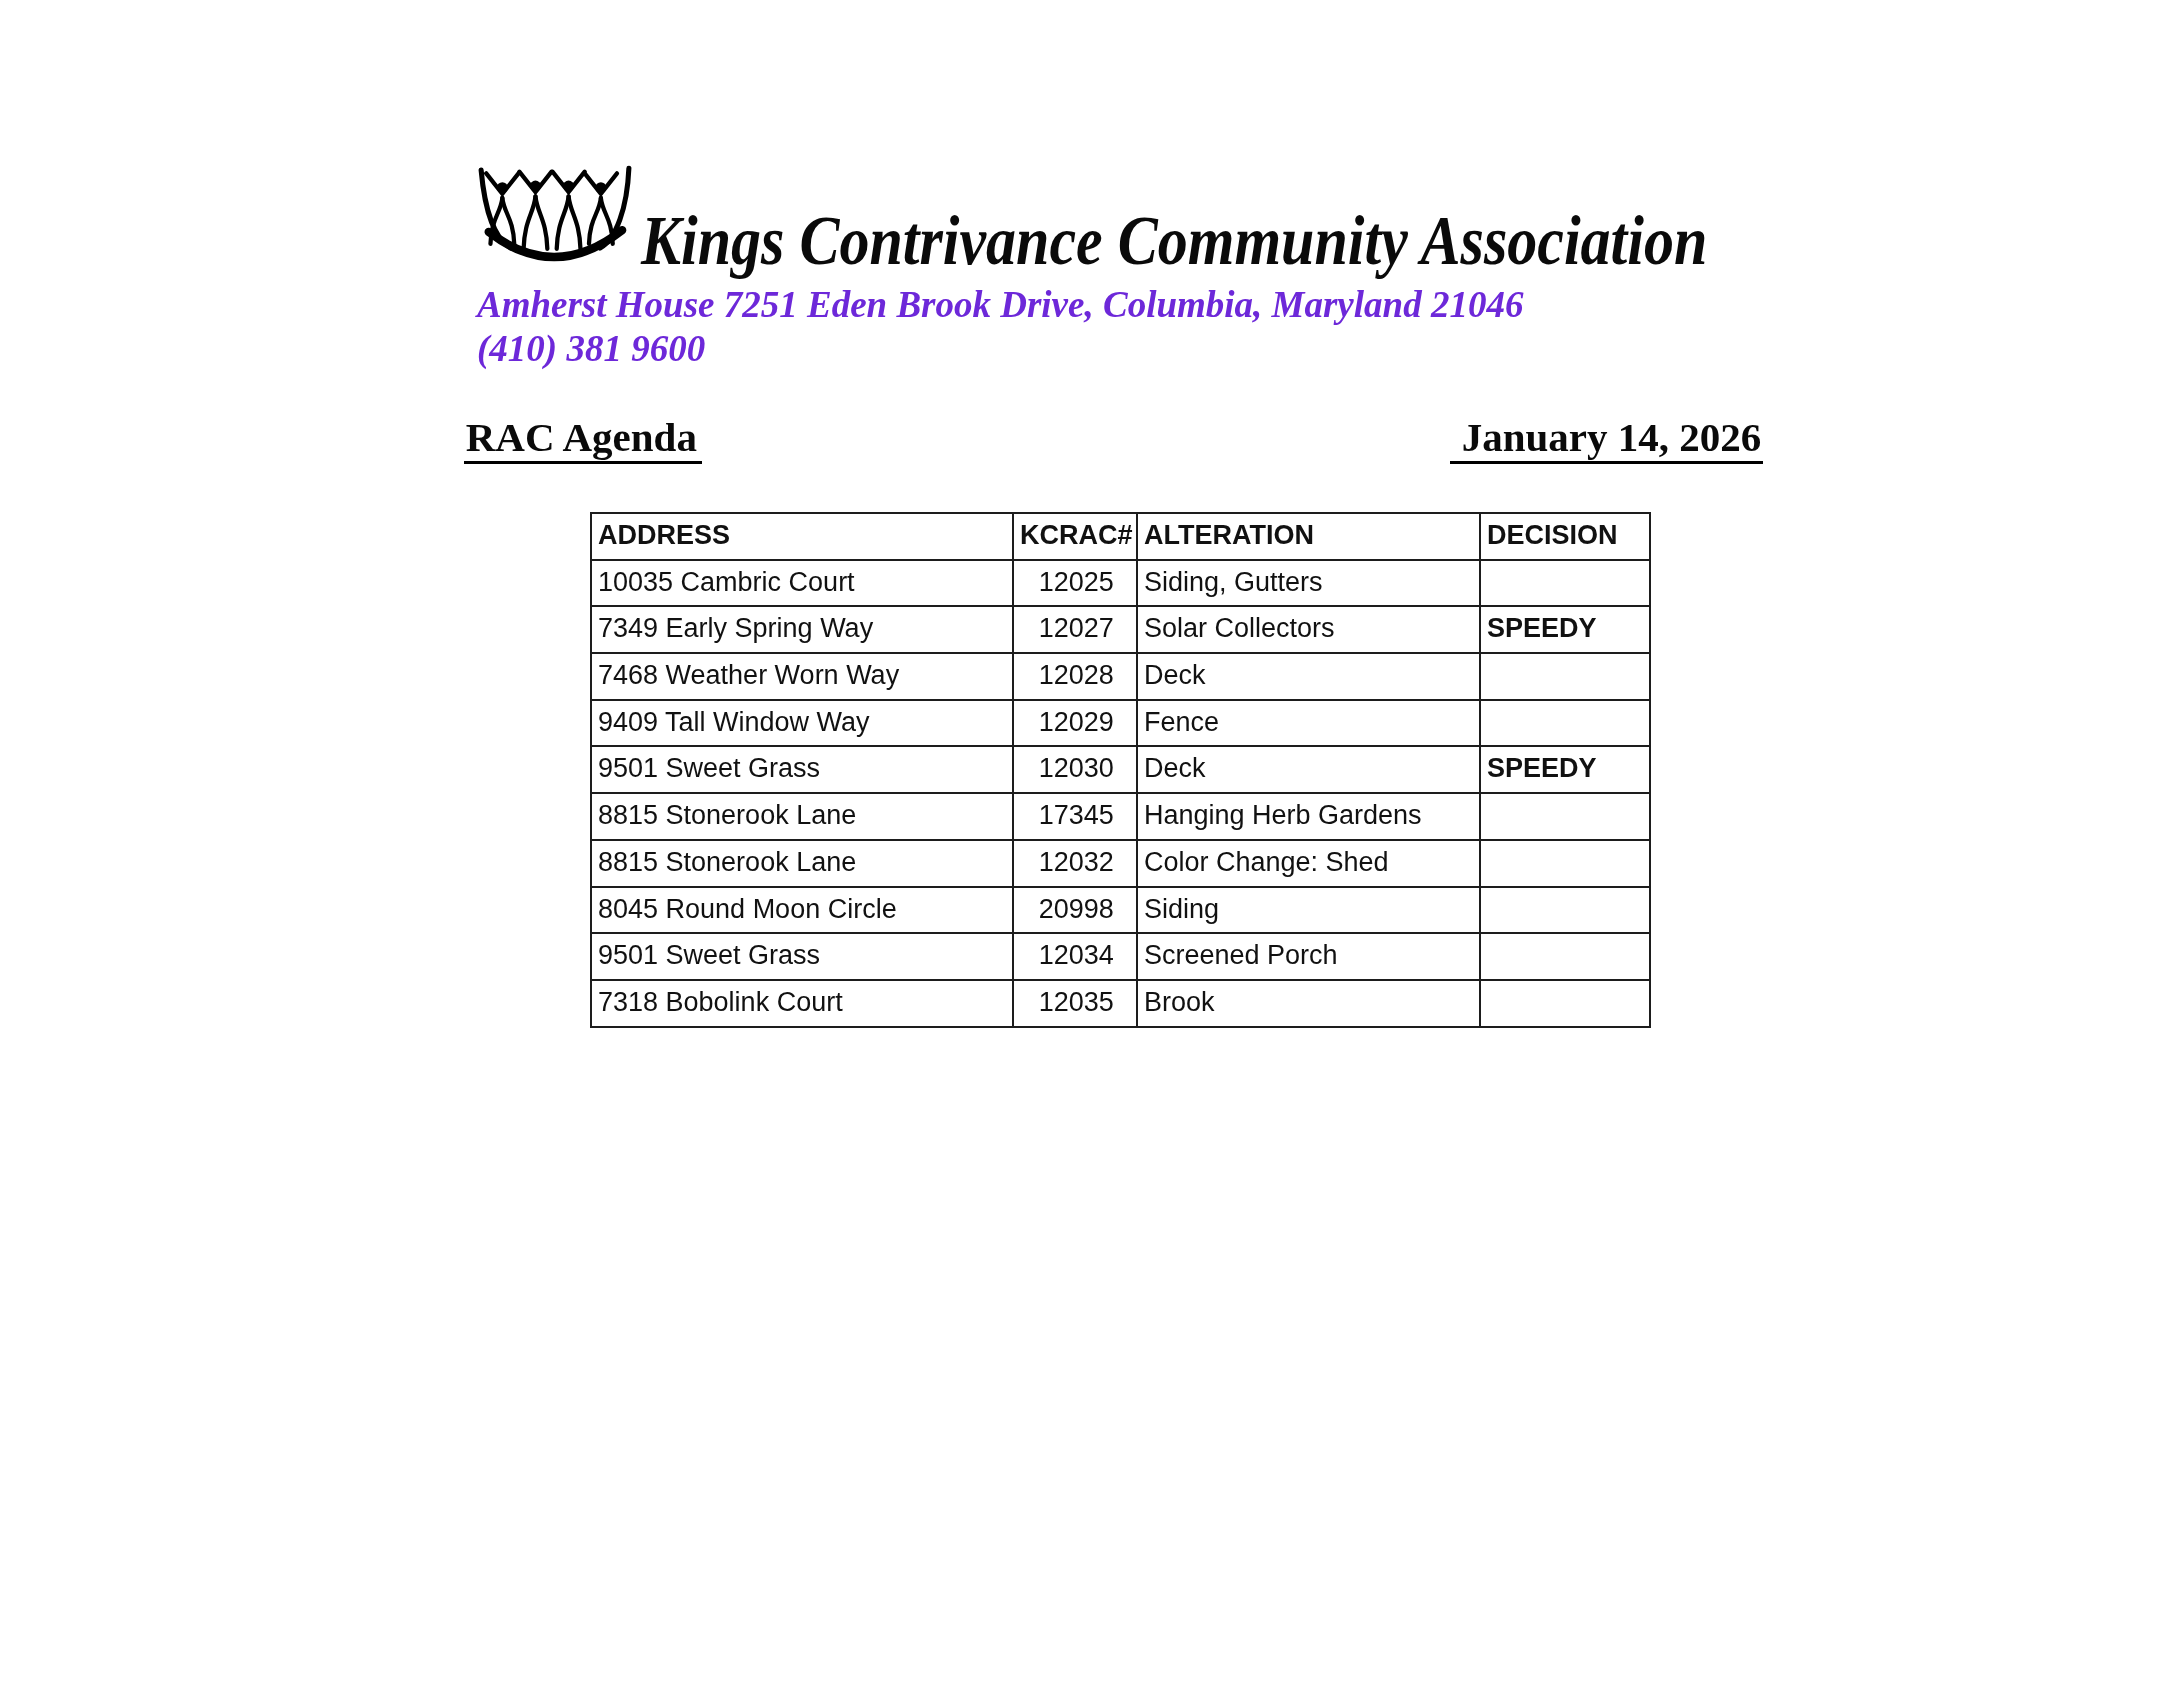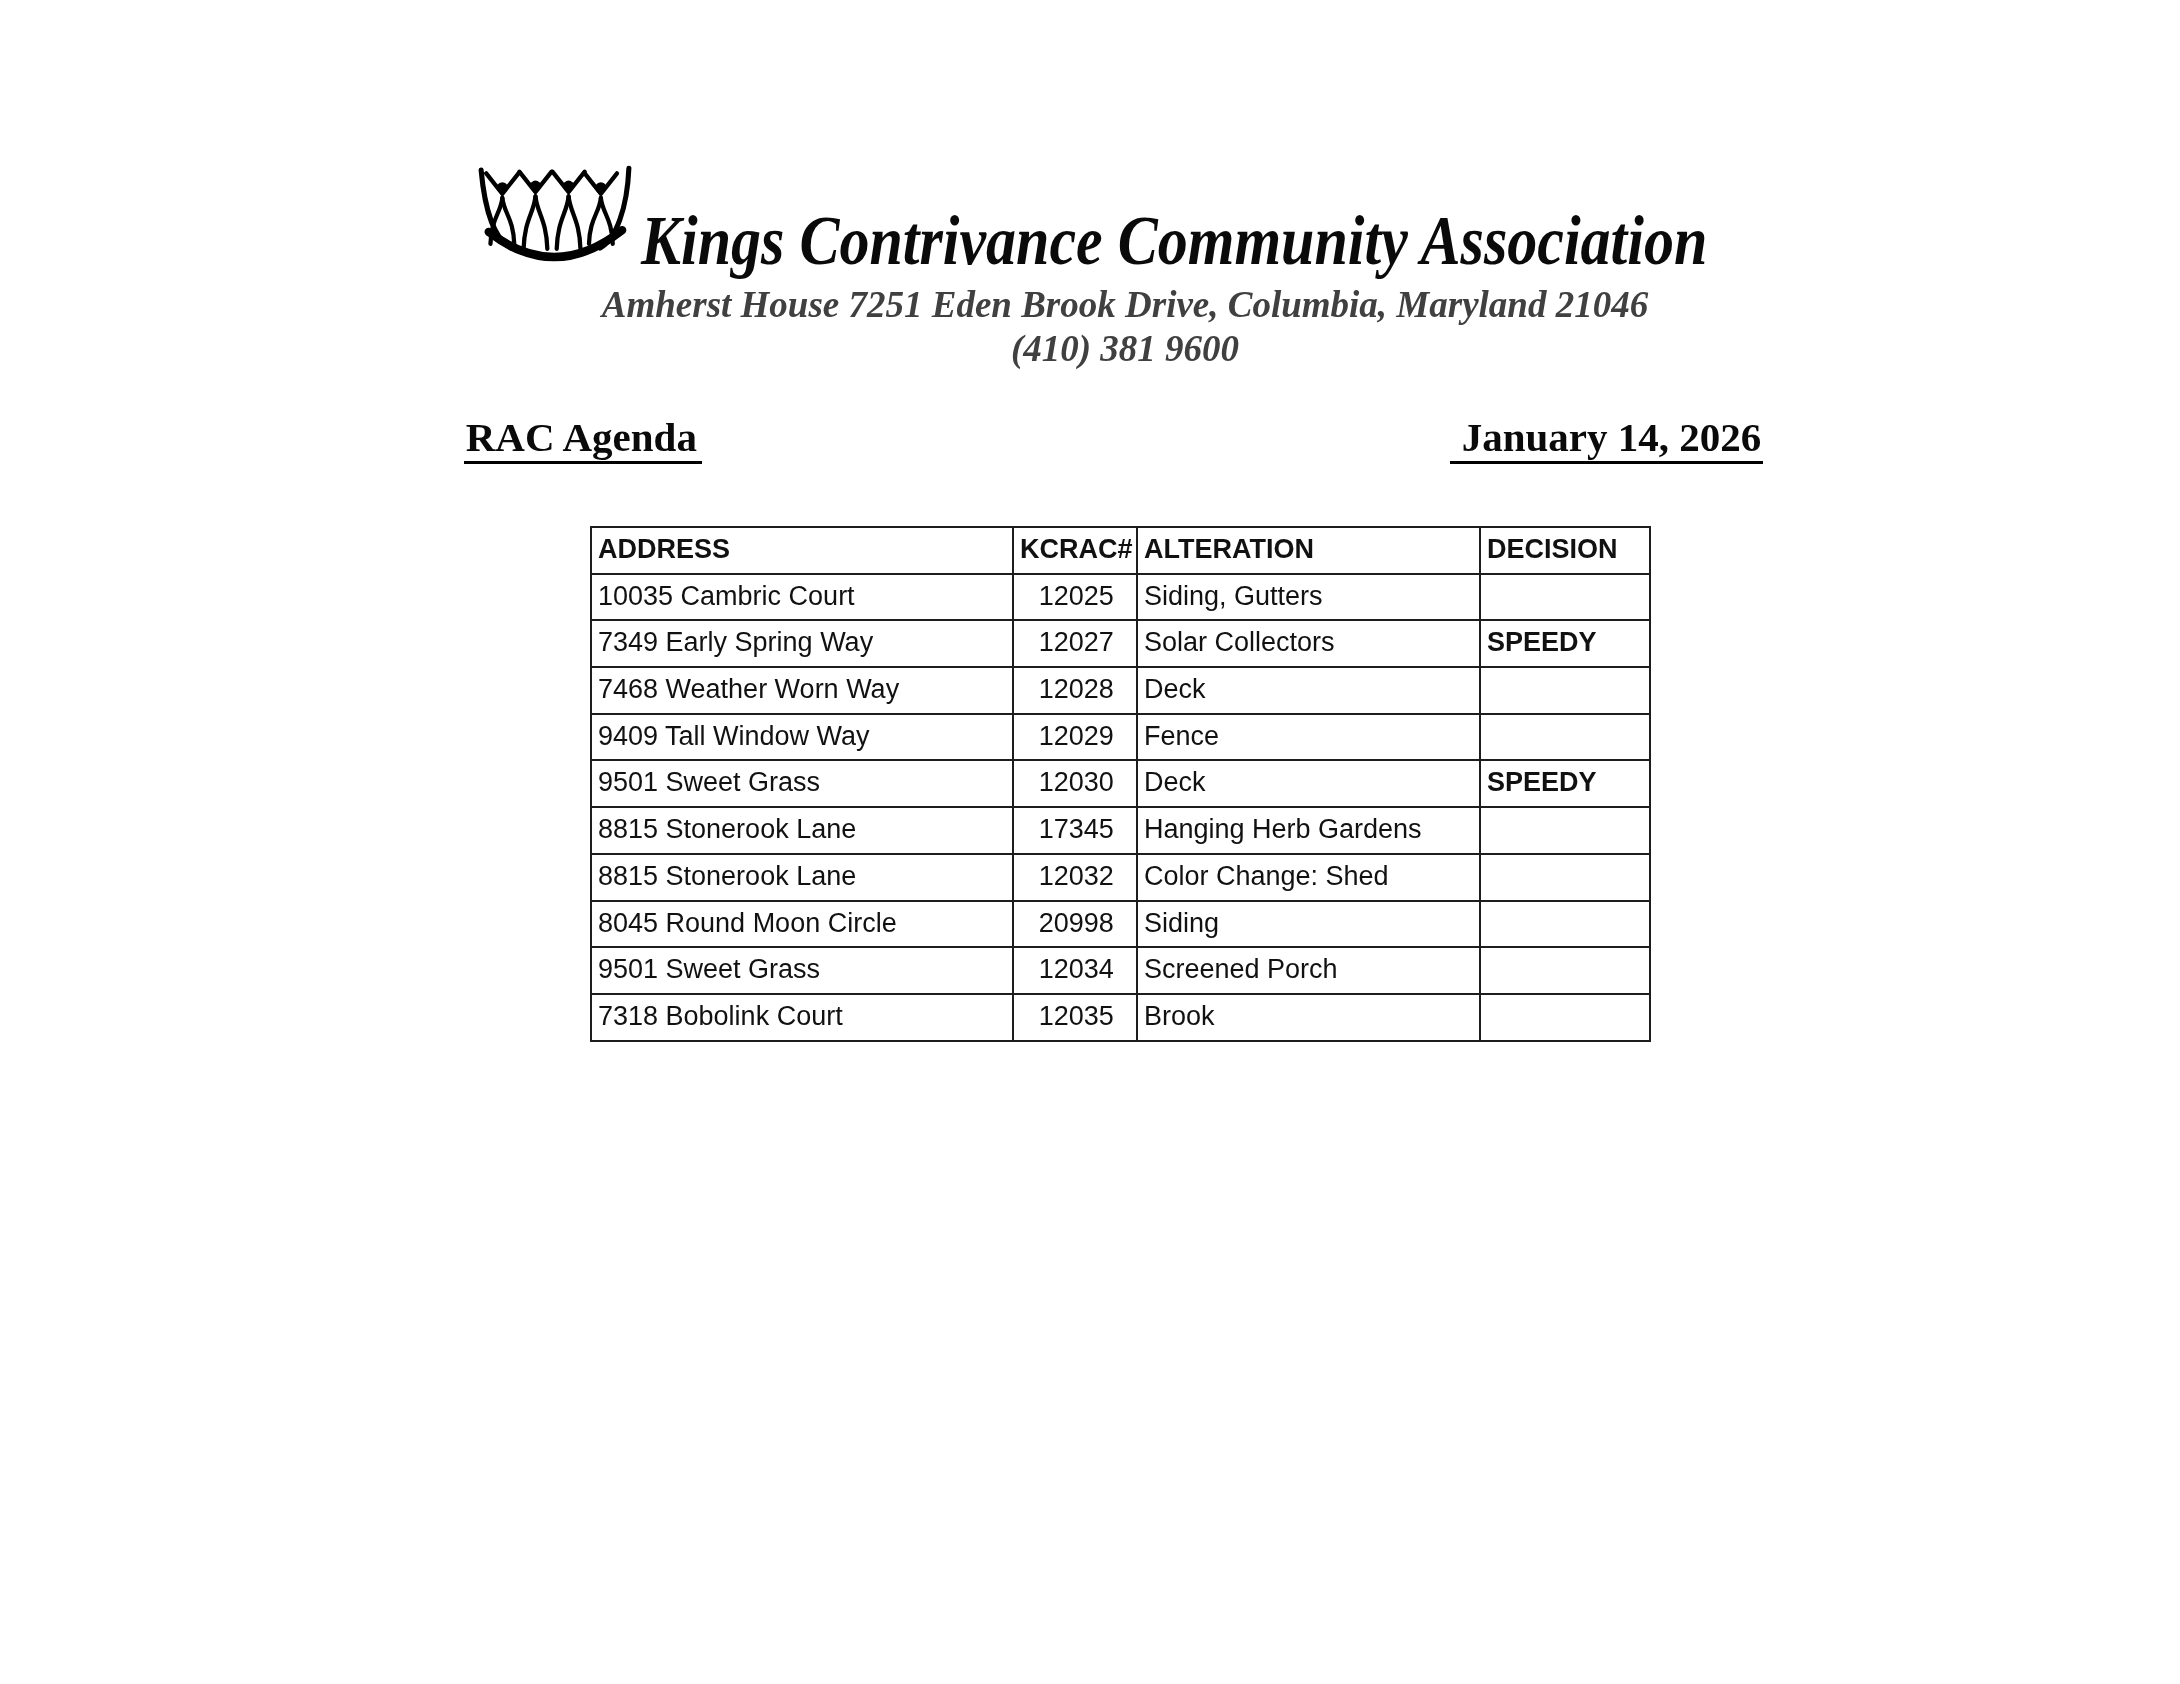--- a/index.html
+++ b/index.html
@@ -30,26 +30,25 @@
     font-style: italic;
     line-height: 1;
     white-space: nowrap;
     transform: scaleY(1.15);
     transform-origin: left top;
     color: #0a0a0a;
   }
   .org-line {
     position: absolute;
     left: 477px; width: 1296px;
-    text-align: center;
     font-weight: bold;
     font-style: italic;
     line-height: 1;
     white-space: nowrap;
-    color: #404040;
+    color: #6d28d9;
   }
   .org-address { top: 286px; font-size: 37px; }
   .org-phone   { top: 330px; font-size: 37px; }
 
   
   .agenda-row {
     position: absolute;
     left: 464px; top: 417px;
     width: 1299px;
     display: flex;
@@ -65,21 +64,21 @@
     border-bottom: 3.4px solid #000;
     padding-bottom: 3.4px;
     white-space: nowrap;
   }
   .agenda-title { padding-left: 1.7px; padding-right: 5.1px; }
   .agenda-date  { padding-left: 12px; padding-right: 1.7px; }
 
   
   table.agenda {
     position: absolute;
-    left: 590px; top: 526px;
+    left: 590px; top: 512px;
     border-collapse: collapse;
     table-layout: fixed;
     font-family: "Liberation Sans", sans-serif;
     font-size: 27px;
     color: #111;
   }
   table.agenda col.c1 { width: 422px; }
   table.agenda col.c2 { width: 122px; }
   table.agenda col.c3 { width: 343px; }
   table.agenda col.c4 { width: 170px; }

